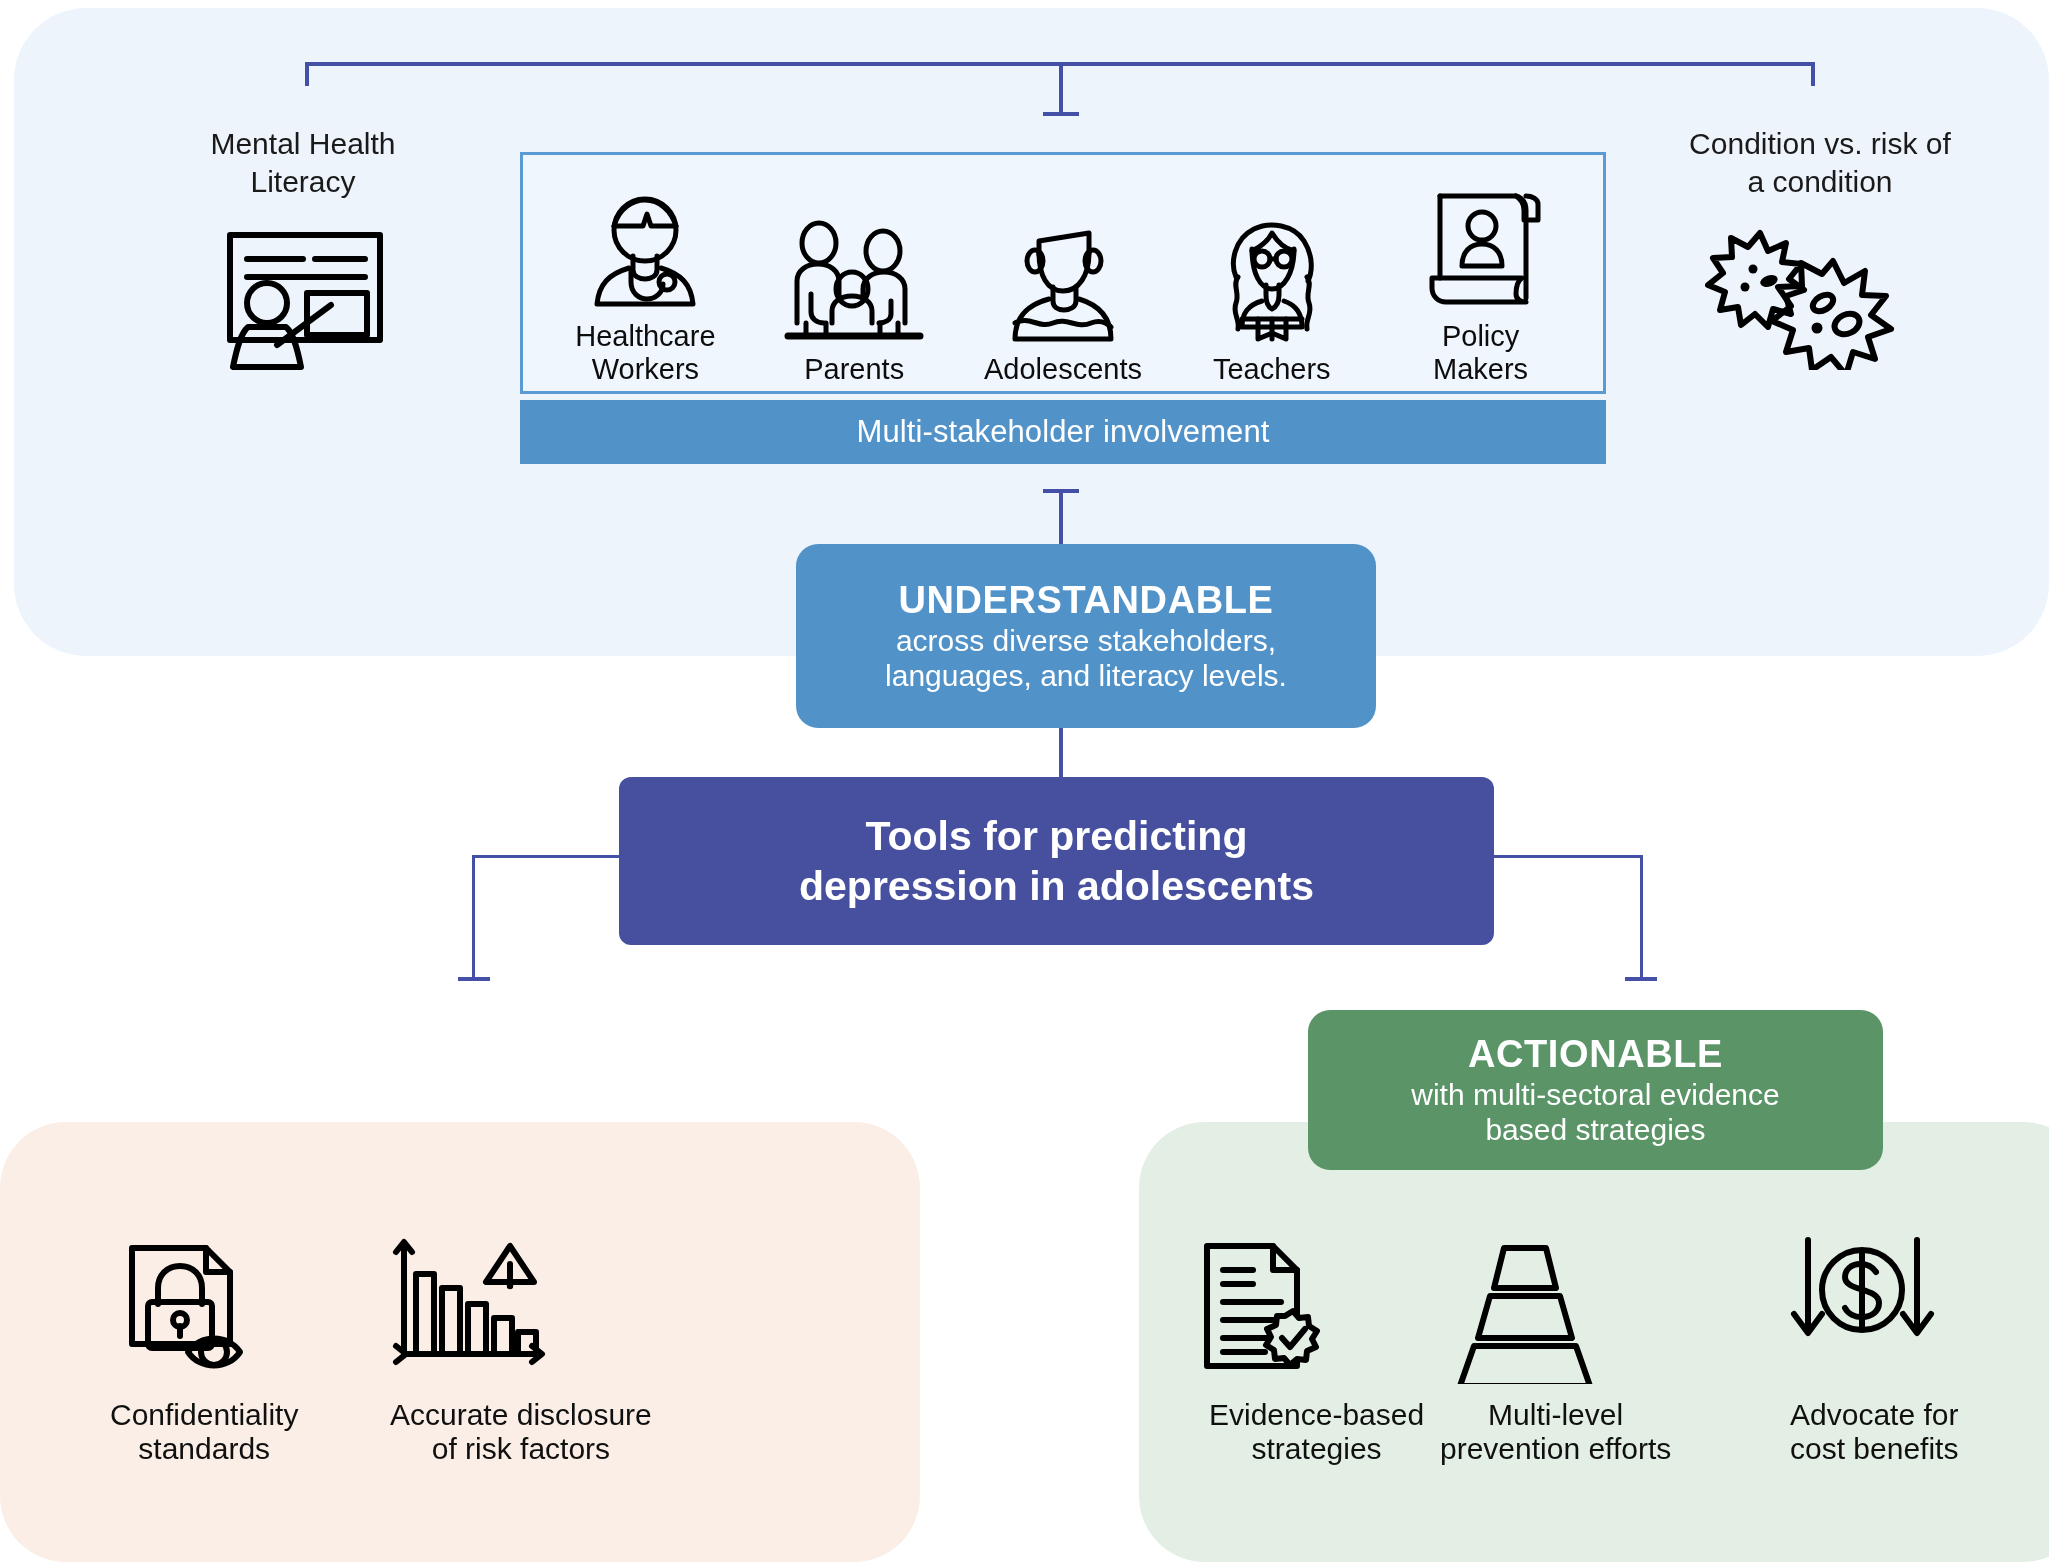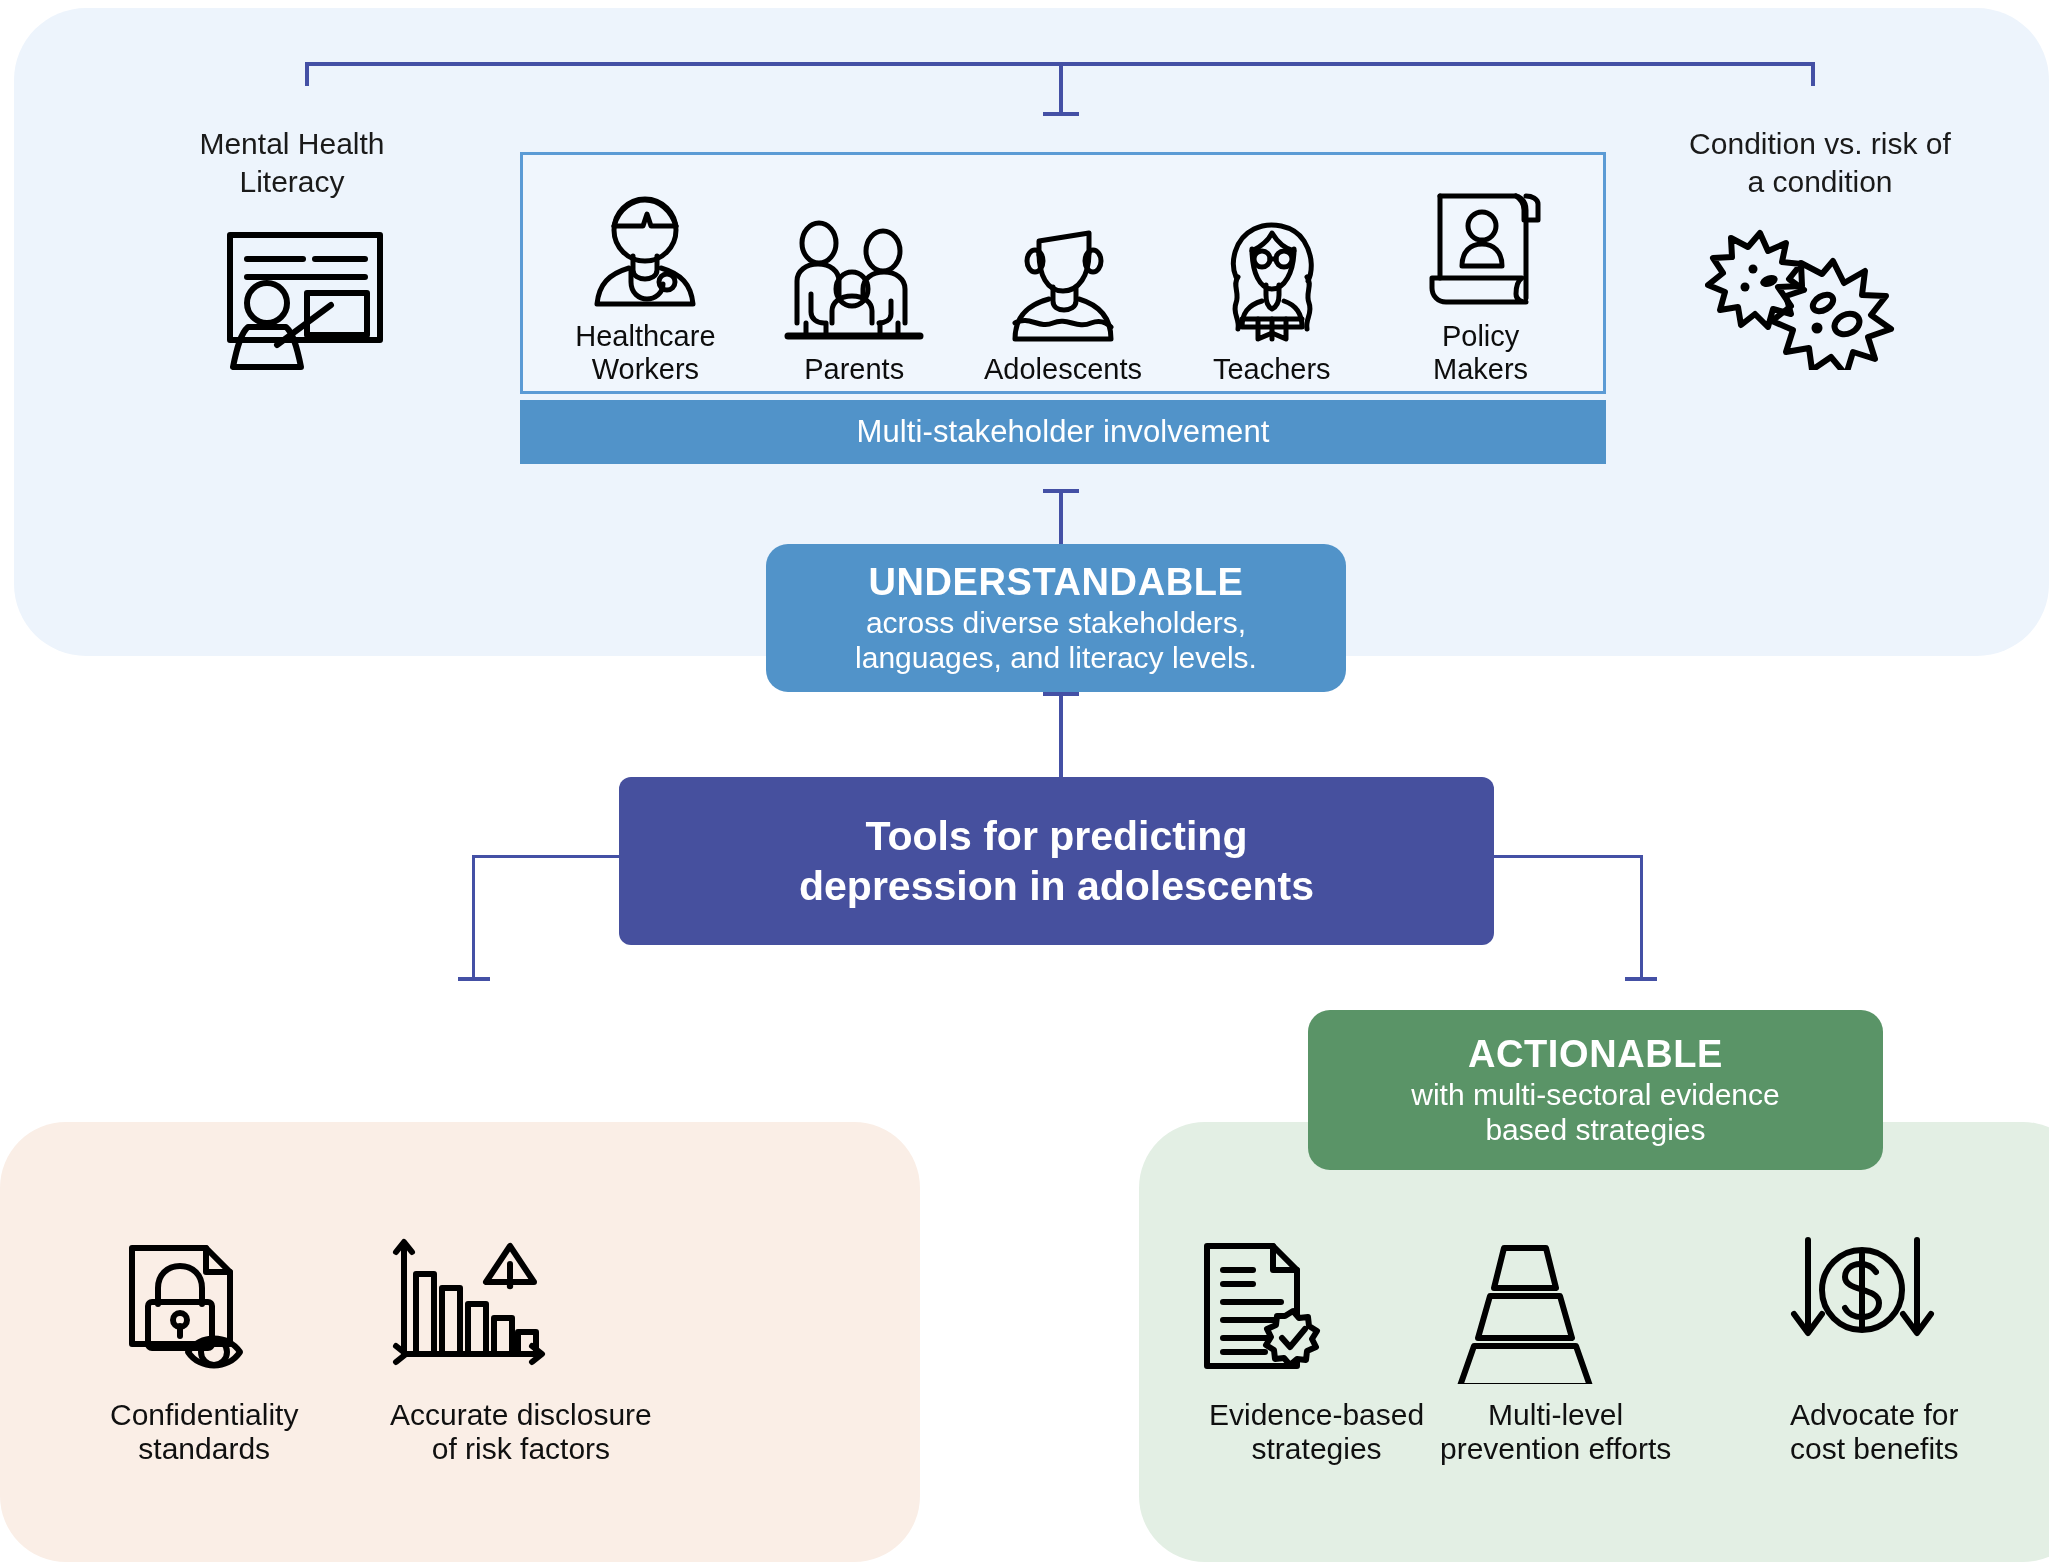--- a/index.html
+++ b/index.html
@@ -139,24 +139,24 @@
   .concept .c-title {
     font-weight: bold;
     letter-spacing: 0.6px;
   }
   .concept .c-sub {
     font-weight: 400;
     line-height: 1.16;
   }
 
   #box-understandable {
-    left: 766px;
+    left: 796px;
     top: 544px;
     width: 580px;
-    height: 148px;
+    height: 184px;
     background: #5193c9;
   }
   #box-understandable .c-title { font-size: 38px; margin-bottom: 2px; }
   #box-understandable .c-sub  { font-size: 30px; }
 
   #box-main {
     position: absolute;
     left: 619px;
     top: 777px;
     width: 875px;
@@ -238,21 +238,21 @@
   <div class="conn conn-h" style="left:1043px; top:692px; width:36px;"></div>
 
   <div class="conn conn-h" style="left:472px; top:855px; width:150px; height:3px;"></div>
   <div class="conn conn-v" style="left:472px; top:855px; height:125px; width:3px;"></div>
   <div class="conn conn-h" style="left:458px; top:977px; width:32px;"></div>
 
   <div class="conn conn-h" style="left:1493px; top:855px; width:150px; height:3px;"></div>
   <div class="conn conn-v" style="left:1640px; top:855px; height:125px; width:3px;"></div>
   <div class="conn conn-h" style="left:1625px; top:977px; width:32px;"></div>
 
-  <div class="side-label" style="left: 132px; top: 125px; width: 320px; white-space: pre-line;" style-white-space="pre-line">Mental Health
+  <div class="side-label" style="left: 143px; top: 125px; width: 320px; white-space: pre-line;" style-white-space="pre-line">Mental Health
 Literacy</div>
   <div class="side-icon" style="left:205px; top:225px;">
     <svg width="200" height="150" viewBox="0 0 200 150" fill="none" stroke="#000" stroke-width="6" stroke-linecap="round" stroke-linejoin="round">
       <rect x="25" y="10" width="150" height="105"></rect>
       <line x1="42" y1="34" x2="98" y2="34"></line>
       <line x1="110" y1="34" x2="160" y2="34"></line>
       <line x1="42" y1="52" x2="160" y2="52"></line>
       <rect x="102" y="68" width="60" height="42"></rect>
       <circle cx="62" cy="78" r="20"></circle>
       <path d="M43 102 C36 108 32 122 28 142 L96 142 C92 122 88 108 81 102 Z"></path>

